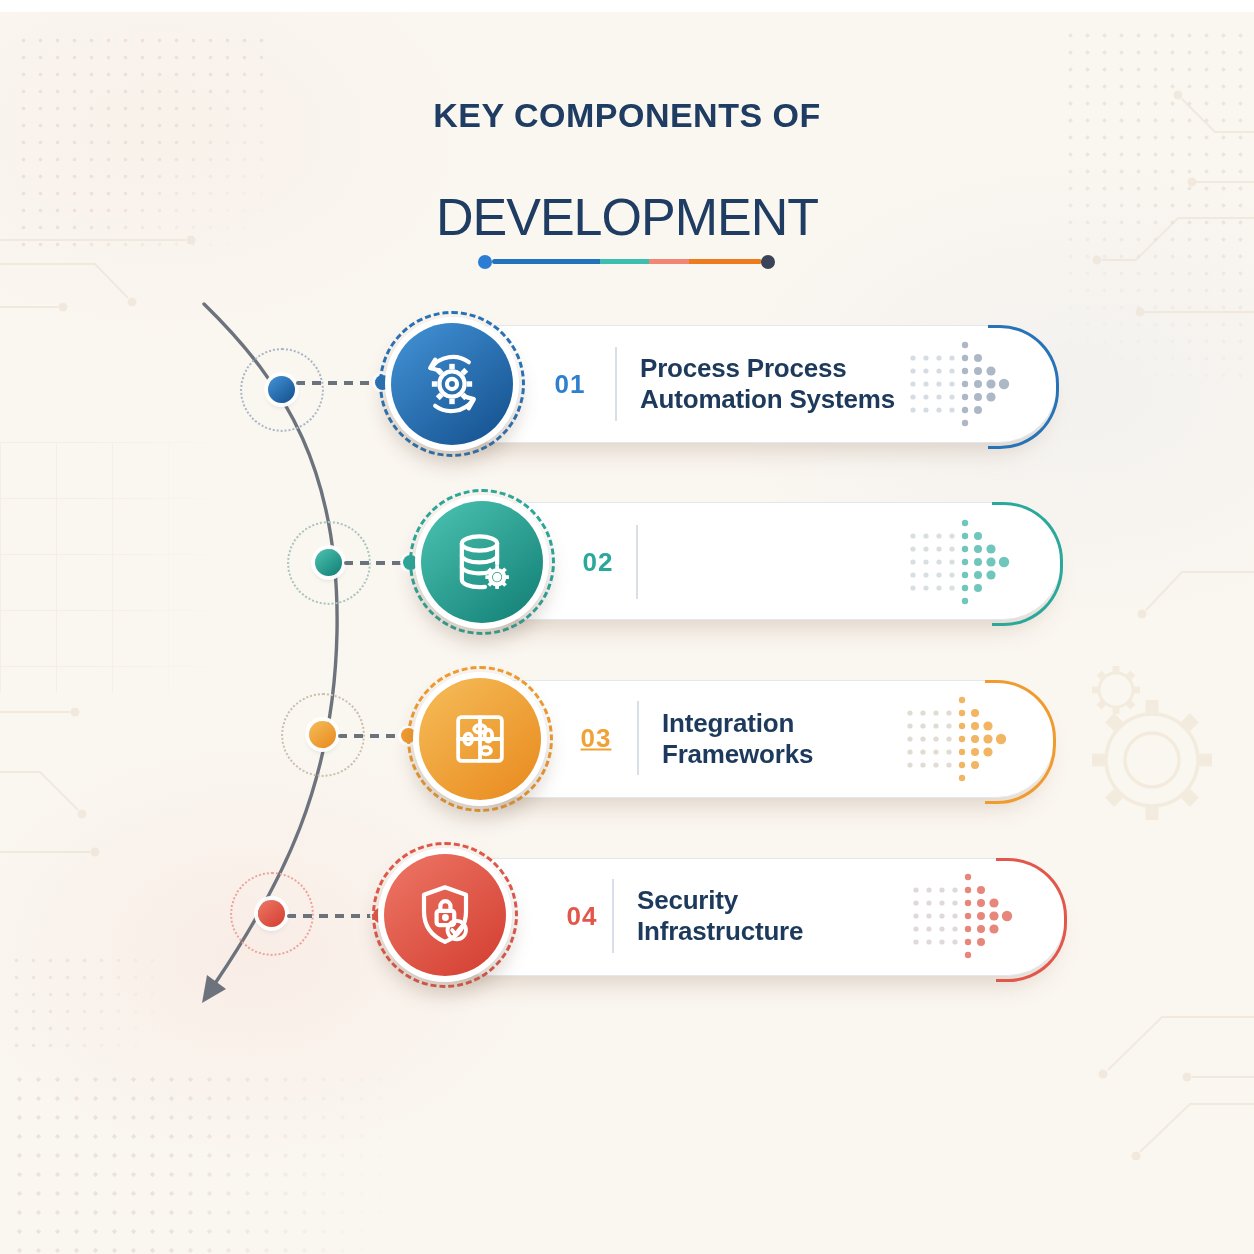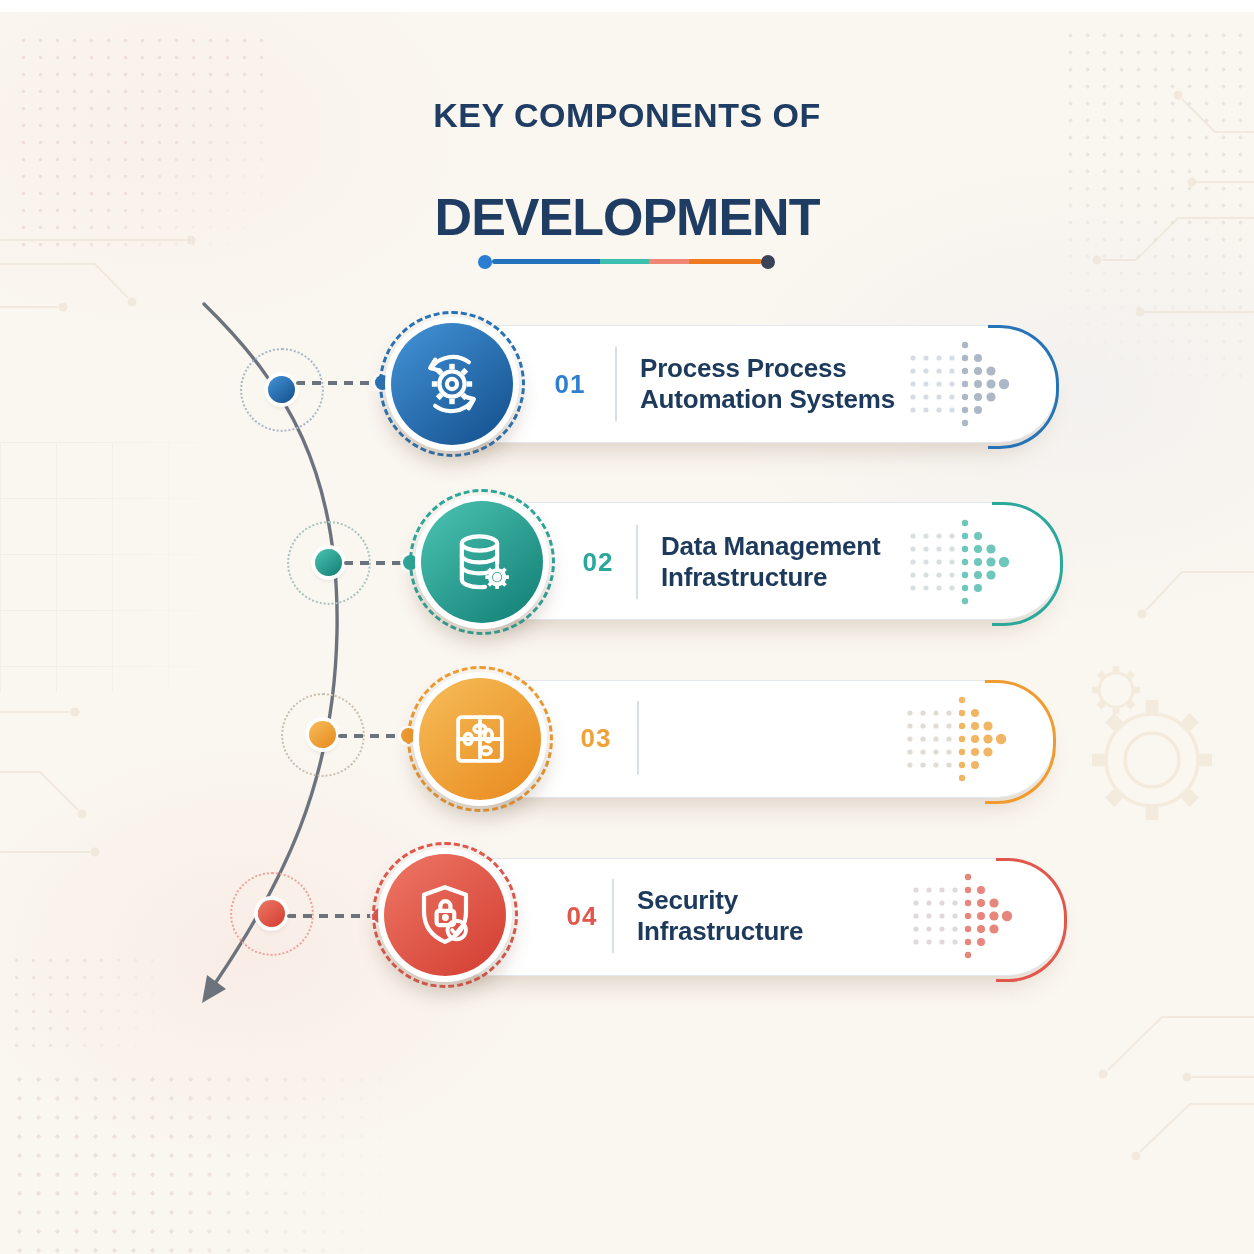--- a/index.html
+++ b/index.html
@@ -32,21 +32,21 @@
     background-image:linear-gradient(#f2e8dc 1.5px, transparent 1.5px),linear-gradient(90deg,#f2e8dc 1.5px, transparent 1.5px);
     background-size:56px 56px; opacity:.55;
     -webkit-mask-image:linear-gradient(90deg,#000 40%,transparent 95%); mask-image:linear-gradient(90deg,#000 40%,transparent 95%);}
   .decor-svg{ position:absolute; left:0; top:0; z-index:1; pointer-events:none; }
   
   .kicker{ position:absolute; left:0; top:84px; width:100%; text-align:center;
     font-size:34px; font-weight:700; letter-spacing:.5px; color:#1f3c63; z-index:2;}
   .title1{ position:absolute; left:0; top:119px; width:100%; text-align:center;
     font-size:52px; font-weight:700; letter-spacing:-1px; color:#1f3c63; z-index:2;}
   .title2{ position:absolute; left:0; top:175px; width:100%; text-align:center;
-    font-size:52px; font-weight:700; letter-spacing:-1px; color:#1f3c63; z-index:2;}
+    font-size:52px; font-weight:400; letter-spacing:-1px; color:#1f3c63; z-index:2;}
   .divider-bar{ position:absolute; left:492px; top:247px; width:270px; height:4.5px; border-radius:3px; z-index:2;}
   .divdot{ position:absolute; width:14px; height:14px; border-radius:50%; top:243px; z-index:2;}
   .divdot-l{ left:478px; } .divdot-r{ left:761px; }
   
   .item{ position:absolute; inset:0; z-index:2; }
   .pill{ position:absolute; height:118px; background:#fff; border:1.5px solid #e3e8ee; border-radius:59px;
     box-shadow:0 18px 24px -12px rgba(175,150,128,.40); }
   .pill::after{ content:""; position:absolute; top:-1.5px; right:-1.5px; width:68px; height:118px;
     border:3.5px solid var(--accent); border-left:none; border-radius:0 59px 59px 0; }
   .num{ position:absolute; transform:translate(-50%,-50%); font-size:26px; font-weight:700;
@@ -79,21 +79,21 @@
   .i1 .bigring{ left:379px; top:299px; }
   .i1 .tl-ring{ left:240px; top:336px; } .i1 .tl-dot{ left:268px; top:364px; }
   .i1 .connector{ left:296px; top:369px; width:84px; } .i1 .cdot{ left:375px; top:363px; }
   .i2 .pill{ left:460px; top:490px; width:602px; }
   .i2 .num{ left:598px; top:550px; } .i2 .vline{ left:636px; top:513px; }
   .i2 .itemtitle{ left:661px; top:550px; } .i2 .chevron{ left:905px; top:504px; }
   .i2 .bigring{ left:409px; top:477px; }
   .i2 .tl-ring{ left:287px; top:509px; } .i2 .tl-dot{ left:315px; top:537px; }
   .i2 .connector{ left:344px; top:549px; width:64px; } .i2 .cdot{ left:403px; top:543px; }
   .i3 .pill{ left:458px; top:668px; width:597px; }
-  .i3 .num{ left:596px; top:726px; } .i3 .vline{ left:637px; top:689px; }
+  .i3 .num{ left:596px; top:726px;text-decoration:underline; } .i3 .vline{ left:637px; top:689px; }
   .i3 .itemtitle{ left:662px; top:727px; } .i3 .chevron{ left:902px; top:681px; }
   .i3 .bigring{ left:407px; top:654px; }
   .i3 .tl-ring{ left:281px; top:681px; } .i3 .tl-dot{ left:309px; top:709px; }
   .i3 .connector{ left:338px; top:722px; width:68px; } .i3 .cdot{ left:401px; top:716px; }
   .i4 .pill{ left:425px; top:846px; width:641px; }
   .i4 .num{ left:582px; top:904px; } .i4 .vline{ left:612px; top:867px; }
   .i4 .itemtitle{ left:637px; top:904px; } .i4 .chevron{ left:908px; top:858px; }
   .i4 .bigring{ left:372px; top:830px; }
   .i4 .tl-ring{ left:230px; top:860px; } .i4 .tl-dot{ left:258px; top:888px; }
   .i4 .connector{ left:287px; top:902px; width:90px; } .i4 .cdot{ left:373px; top:896px; }
@@ -259,21 +259,20 @@
   </section>
 
   <section class="item i2" style="--accent: #2aa89b; --num: #2aa89b; --g1: #4cc4b3; --g2: #117d73; --ring: #a9c3bf;">
     <div class="tl-ring"></div>
     <div class="tl-dot"></div>
     <div class="connector"></div>
     <div class="cdot"></div>
     <div class="pill"></div>
     <div class="num">02</div>
     <div class="vline"></div>
-    <div class="itemtitle">Data Management Infrastructure</div>
     <svg class="chevron" viewBox="0 0 120 92">
         <circle cx="8" cy="20" r="2.6" fill="#cfd6da" opacity="0.8"></circle>
         <circle cx="8" cy="33" r="2.6" fill="#cfd6da" opacity="0.8"></circle>
         <circle cx="8" cy="46" r="2.6" fill="#cfd6da" opacity="0.8"></circle>
         <circle cx="8" cy="59" r="2.6" fill="#cfd6da" opacity="0.8"></circle>
         <circle cx="8" cy="72" r="2.6" fill="#cfd6da" opacity="0.8"></circle>
         <circle cx="21" cy="20" r="2.6" fill="#cfd6da" opacity="0.8"></circle>
         <circle cx="21" cy="33" r="2.6" fill="#cfd6da" opacity="0.8"></circle>
         <circle cx="21" cy="46" r="2.6" fill="#cfd6da" opacity="0.8"></circle>
         <circle cx="21" cy="59" r="2.6" fill="#cfd6da" opacity="0.8"></circle>
@@ -334,20 +333,21 @@
   </section>
 
   <section class="item i3" style="--accent: #f09b2f; --num: #f0a236; --g1: #f6bd5a; --g2: #e8891c; --ring: #c9bfae;">
     <div class="tl-ring"></div>
     <div class="tl-dot"></div>
     <div class="connector"></div>
     <div class="cdot"></div>
     <div class="pill"></div>
     <div class="num">03</div>
     <div class="vline"></div>
+    <div class="itemtitle">Integration Frameworks</div>
     <svg class="chevron" viewBox="0 0 120 92">
         <circle cx="8" cy="20" r="2.6" fill="#d8d2c8" opacity="0.8"></circle>
         <circle cx="8" cy="33" r="2.6" fill="#d8d2c8" opacity="0.8"></circle>
         <circle cx="8" cy="46" r="2.6" fill="#d8d2c8" opacity="0.8"></circle>
         <circle cx="8" cy="59" r="2.6" fill="#d8d2c8" opacity="0.8"></circle>
         <circle cx="8" cy="72" r="2.6" fill="#d8d2c8" opacity="0.8"></circle>
         <circle cx="21" cy="20" r="2.6" fill="#d8d2c8" opacity="0.8"></circle>
         <circle cx="21" cy="33" r="2.6" fill="#d8d2c8" opacity="0.8"></circle>
         <circle cx="21" cy="46" r="2.6" fill="#d8d2c8" opacity="0.8"></circle>
         <circle cx="21" cy="59" r="2.6" fill="#d8d2c8" opacity="0.8"></circle>

